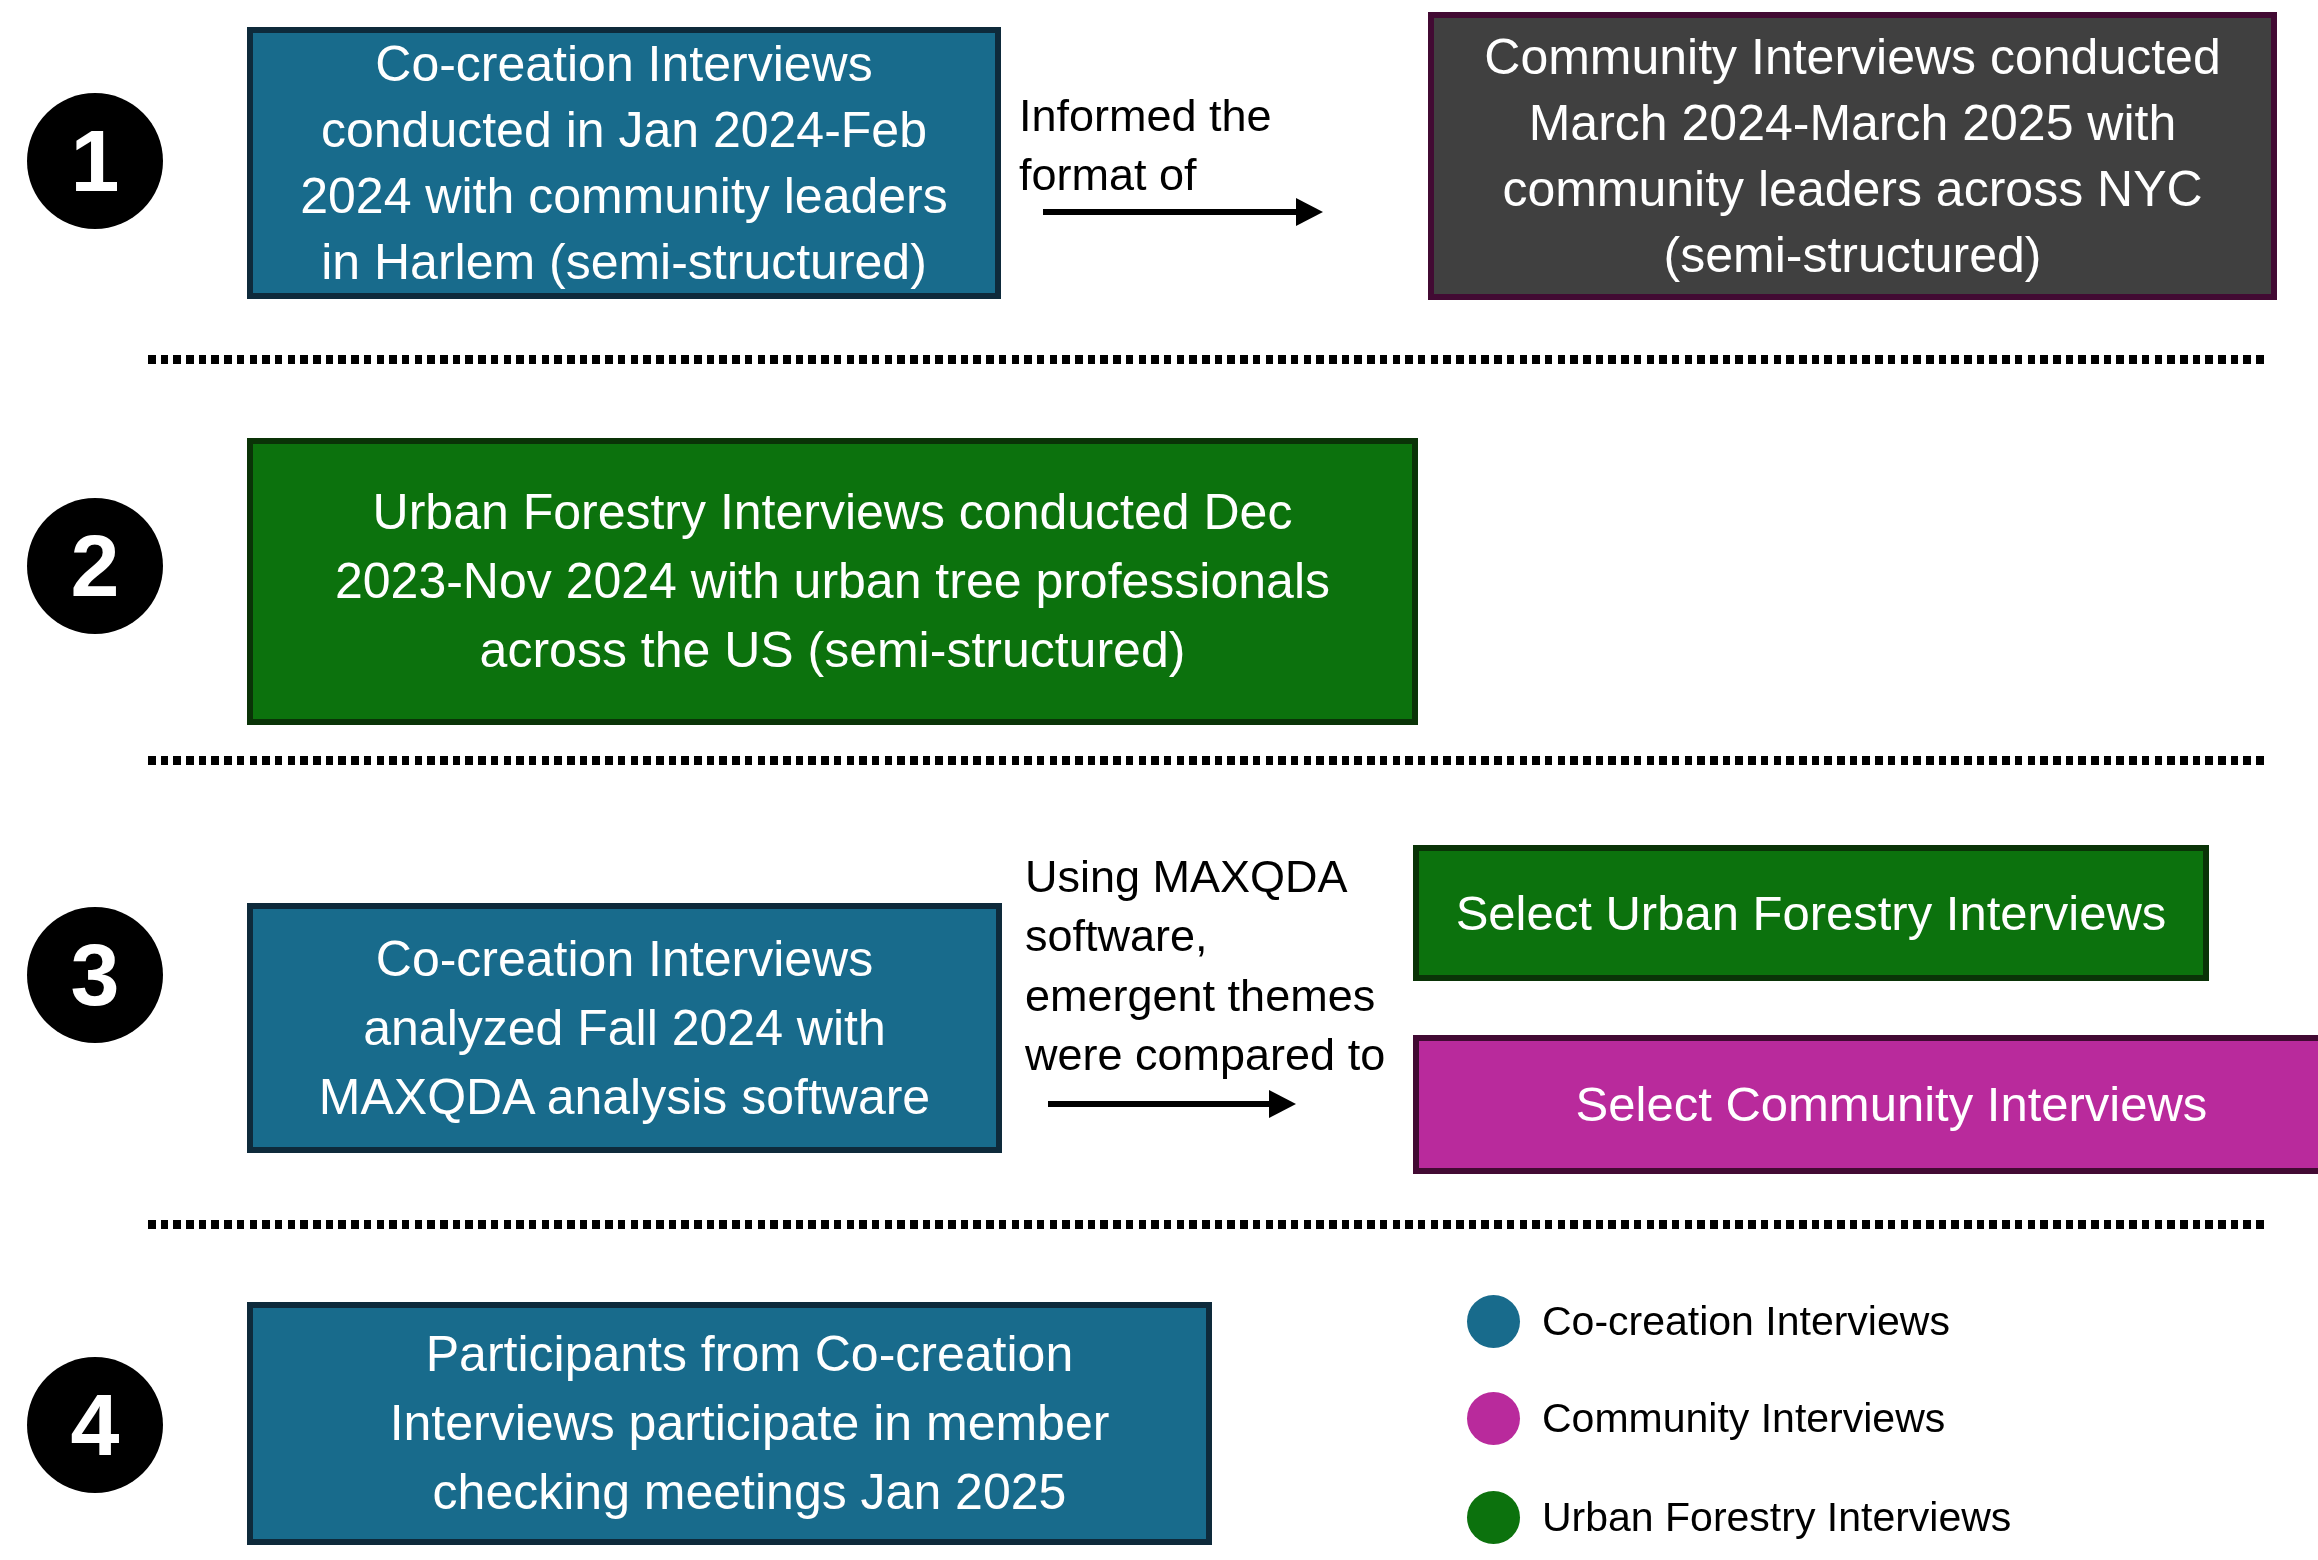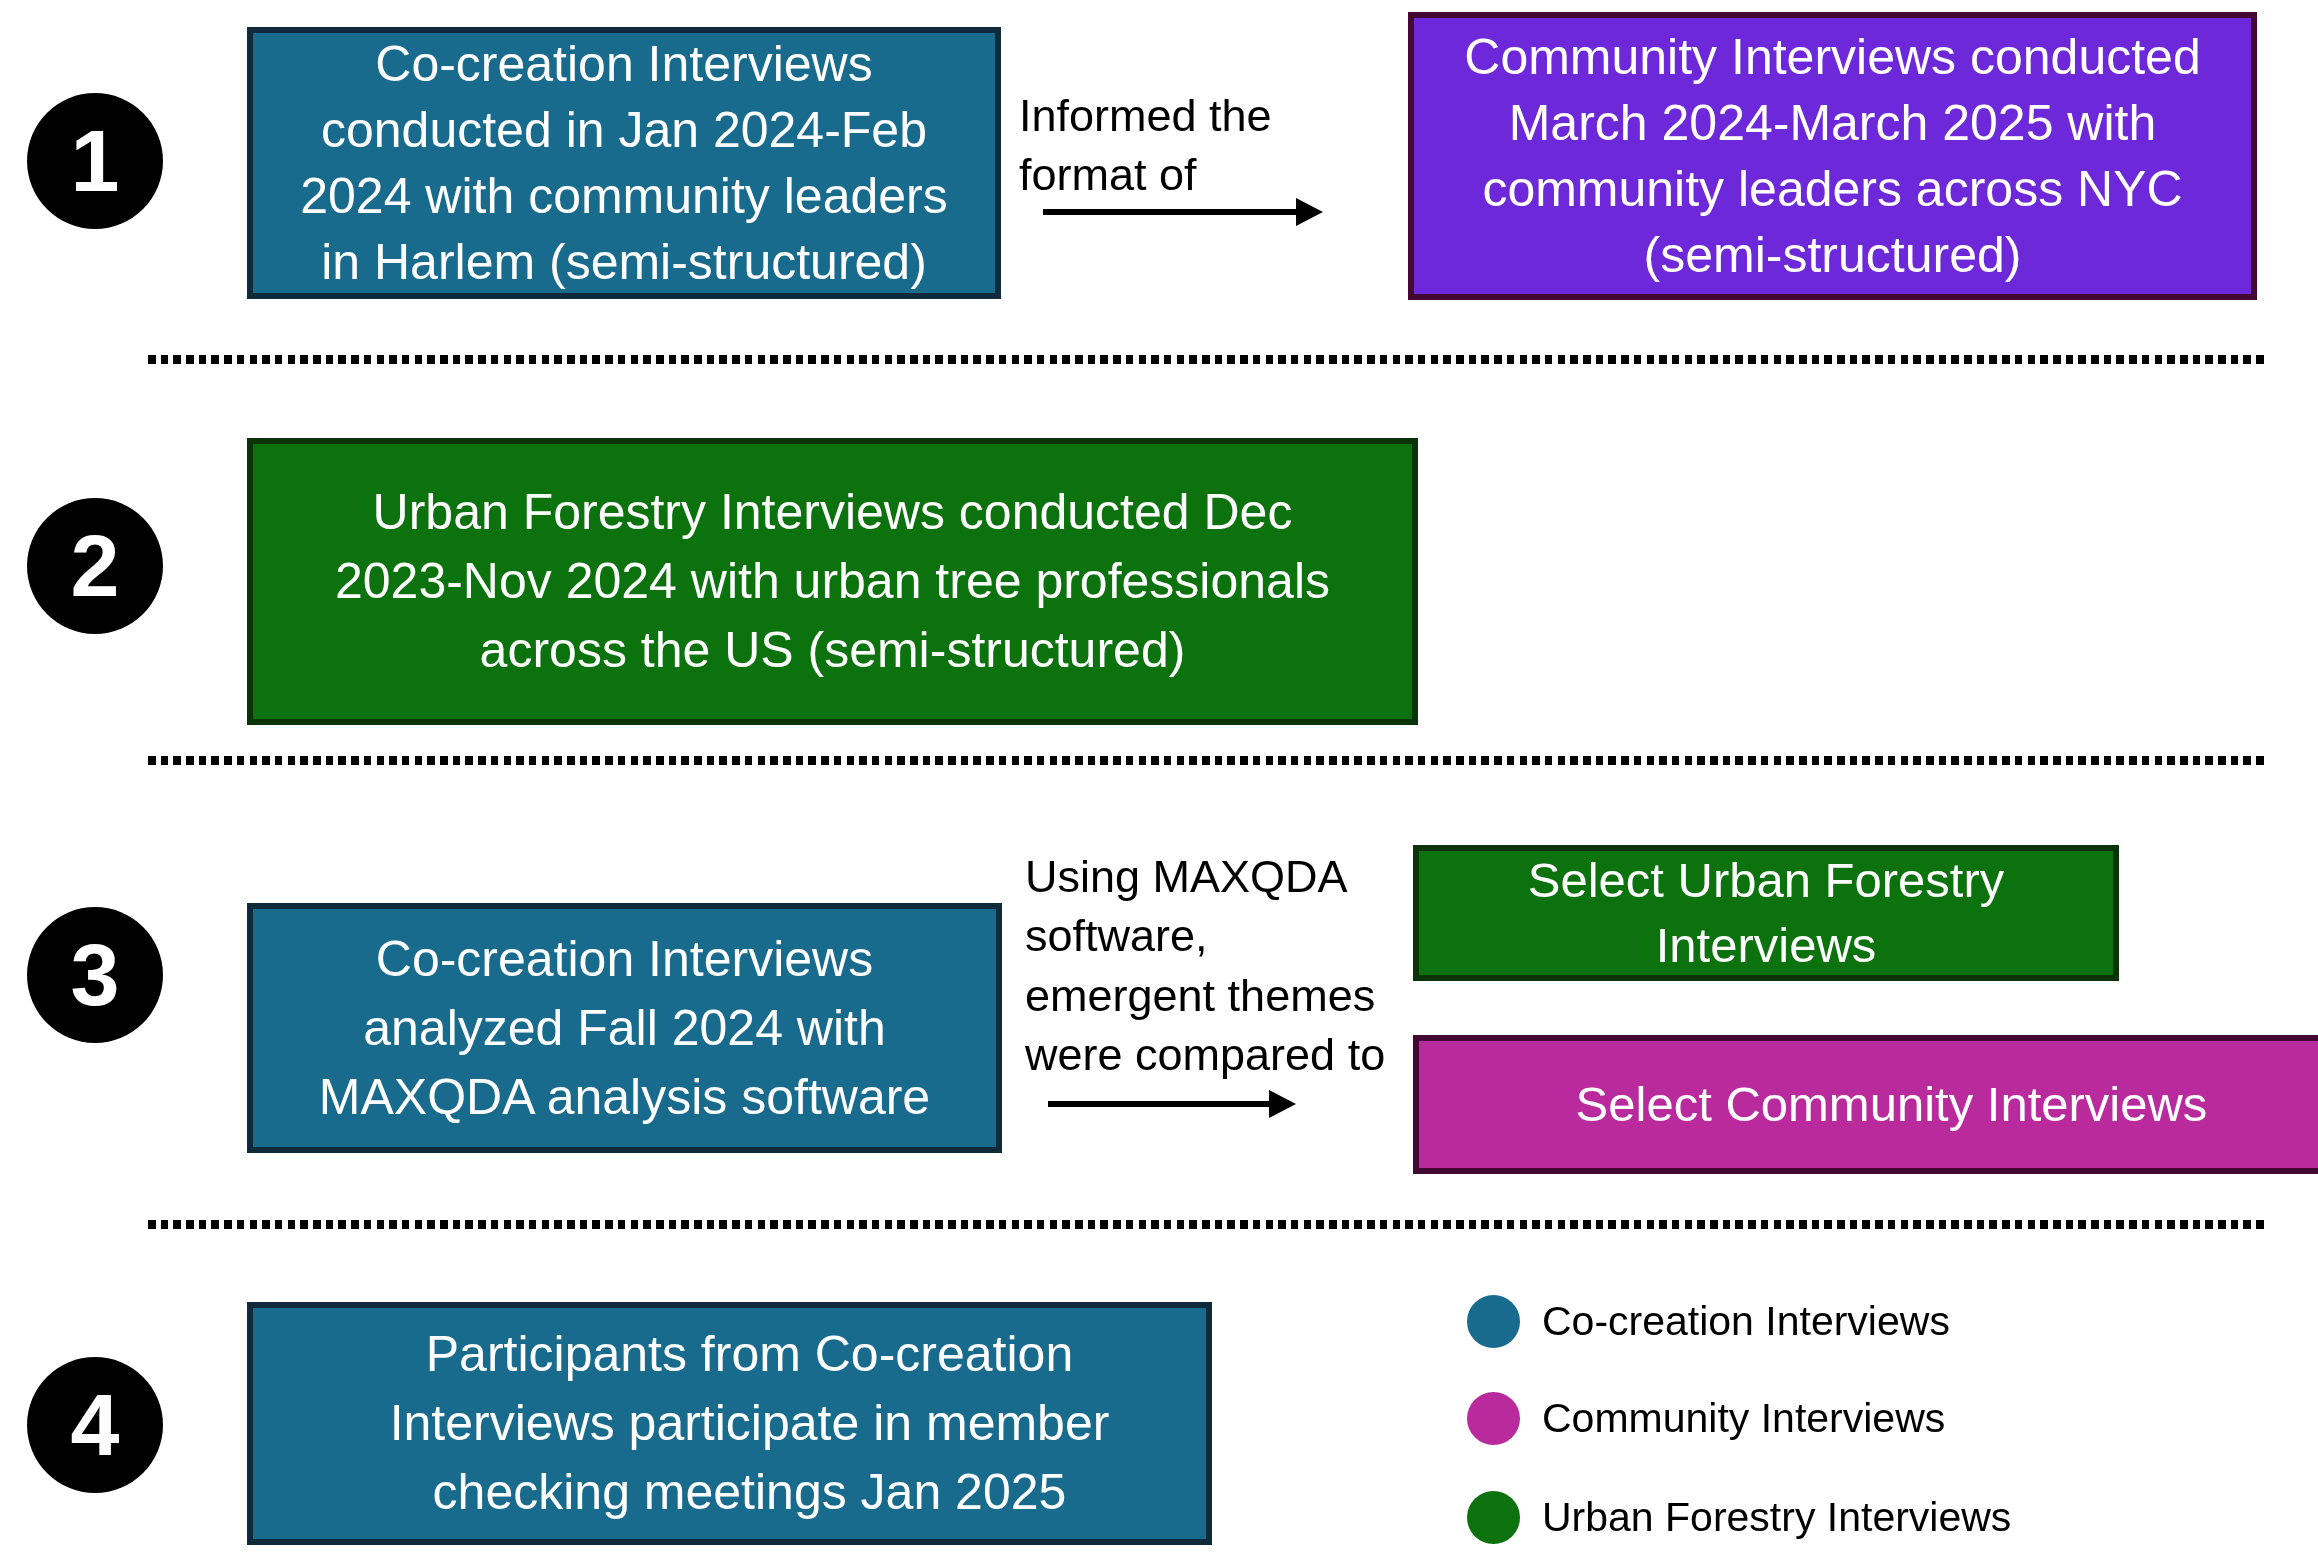--- a/index.html
+++ b/index.html
@@ -46,21 +46,21 @@
     line-height: 1.32;
   }
   .border-blue    { border: 6.4px solid #0e2a3b; }
   .border-magenta { border: 6.4px solid #420a33; }
   .border-green   { border: 6.4px solid #0a3307; }
 
   .box-step1-cocreation { left: 247px;  top: 27px;   width: 754px; height: 272px; }
   .box-step1-community  { left: 1408px; top: 12px;   width: 849px; height: 288px; }
   .box-step2-forestry   { left: 247px;  top: 438px;  width: 1171px; height: 287px; line-height: 1.38; }
   .box-step3-analysis   { left: 247px;  top: 903px; width: 755px; height: 250px; line-height: 1.38; }
-  .box-step3-select-green   { left: 1413px; top: 845px; width: 706px; height: 136px; font-size: 49px; }
+  .box-step3-select-green   { left: 1413px; top: 845px; width: 796px; height: 136px; font-size: 49px; }
   .box-step3-select-magenta { left: 1413px; top: 1018px; width: 957px; height: 139px; font-size: 49px; margin-top: 17px; }
   .box-step4-member     { left: 247px;  top: 1302px; width: 965px; height: 243px; line-height: 1.38; }
 
   
   .conn-label {
     position: absolute;
     color: #000000;
     font-size: 45px;
     line-height: 1.3;
     white-space: pre-line;
@@ -134,21 +134,21 @@
   <div class="box border-blue box-step1-cocreation" style="background: rgb(24, 107, 140);">Co-creation Interviews
 conducted in Jan 2024-Feb
 2024 with community leaders
 in Harlem (semi-structured)</div>
 
   <div class="conn-label label-step1">Informed the
 format of</div>
 
   <div class="arrow arrow-step1"></div>
 
-  <div class="box border-magenta box-step1-community" style="background: #6d28d9;">Community Interviews conducted
+  <div class="box border-magenta box-step1-community" style="background: #404040; margin-left: 20px;">Community Interviews conducted
 March 2024-March 2025 with
 community leaders across NYC
 (semi-structured)</div>
 
   <div class="divider divider1"></div>
 
   <div class="badge badge2" style="background: rgb(0, 0, 0);">2</div>
 
   <div class="box border-green box-step2-forestry" style="background: rgb(12, 114, 13);">Urban Forestry Interviews conducted Dec
 2023-Nov 2024 with urban tree professionals

